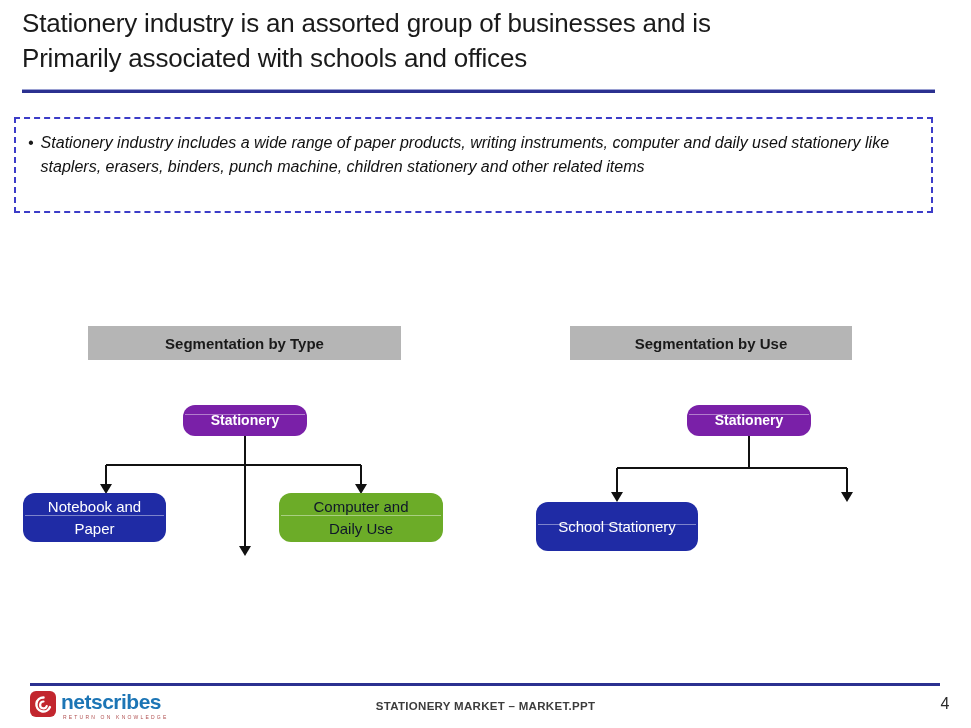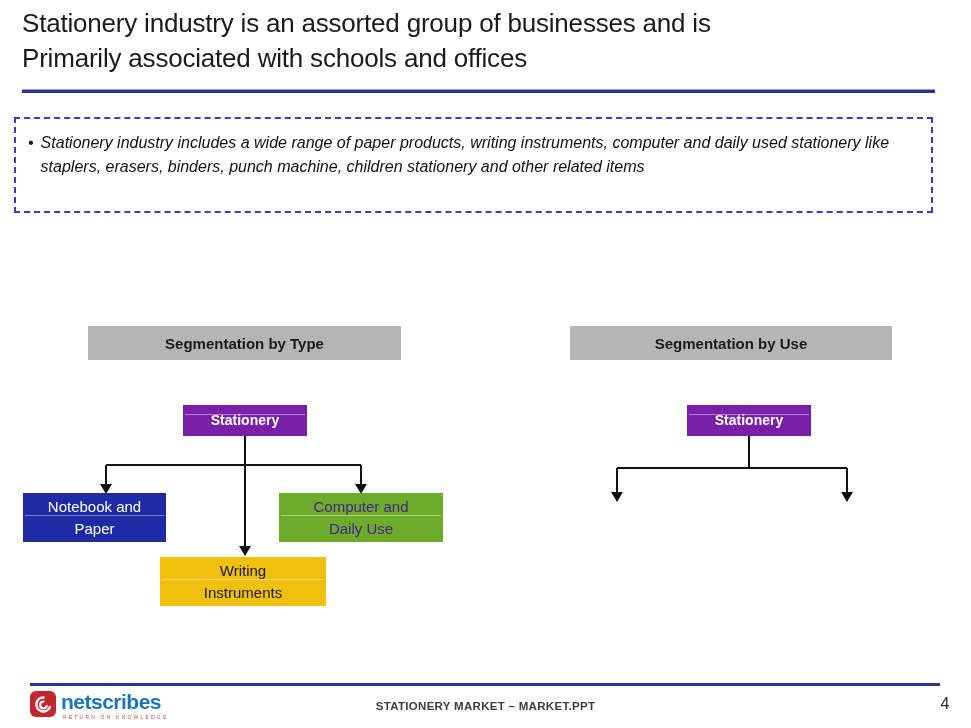--- a/index.html
+++ b/index.html
@@ -70,54 +70,55 @@
     background: #b5b5b5;
     display: flex;
     align-items: center;
     justify-content: center;
     font-weight: bold;
     font-size: 15px;
     color: #1a1a1a;
     z-index: 2;
   }
   .seg-header.type { left: 88px; top: 326px; width: 313px; }
-  .seg-header.use  { left: 570px; top: 326px; width: 322px; }
+  .seg-header.use  { left: 570px; top: 326px; width: 282px; }
 
   
   .node {
     position: absolute;
     display: flex;
     align-items: center;
     justify-content: center;
     text-align: center;
     font-size: 15px;
     line-height: 1.45;
     white-space: pre-line;
     z-index: 2;
+    border-radius: 12px;
   }
   .node::after {
     content: "";
     position: absolute;
     left: 2px;
     right: 2px;
     top: 44%;
     height: 1px;
     background: rgba(255,255,255,0.42);
   }
   .node.root {
     height: 31px;
     width: 124px;
     background: #7a20a8;
     color: #ffffff;
     font-weight: bold;
     font-size: 14px;
   }
   .node.root::after { top: 30%; }
   .node.blue  { background: #1f2ba5; color: #ffffff; }
-  .node.green { background: #6cac28; color: #4c1d95; }
+  .node.green { background: #6cac28; color: #0f172a; }
   .node.gold  { background: #f0c00e; color: #1a1a1a; }
 
   .root.type-root { left: 183px; top: 405px; }
   .root.use-root  { left: 687px; top: 405px; }
 
   .node.notebook  { left: 23px;  top: 493px; width: 143px; height: 49px; }
   .node.computer  { left: 279px; top: 493px; width: 164px; height: 49px; }
   .node.writing   { left: 160px; top: 557px; width: 166px; height: 49px; }
   .node.school    { left: 536px; top: 502px; width: 162px; height: 49px; }
   .node.office    { left: 763px; top: 502px; width: 167px; height: 49px; }
@@ -207,27 +208,26 @@
 
     <path d="M749 436 V468 M749 468 H617 M617 468 V493 M847 468 H749 M847 468 V493" stroke="#111111" stroke-width="2" fill="none"></path>
     <polygon points="611,492 623,492 617,502" fill="#111111"></polygon>
     <polygon points="841,492 853,492 847,502" fill="#111111"></polygon>
   </svg>
 
   <div class="seg-header type">Segmentation by Type</div>
   <div class="node root type-root">Stationery</div>
   <div class="node blue notebook">Notebook and
 Paper</div>
-  <div class="node gold writing">Writing
-Instruments</div>
   <div class="node green computer">Computer and
 Daily Use</div>
 
   <div class="seg-header use">Segmentation by Use</div>
   <div class="node root use-root">Stationery</div>
+  <div class="node blue school">School Stationery</div>
 
   <div class="footer-rule"></div>
   <div class="brand">
     <svg class="brand-icon" viewBox="0 0 26 26" xmlns="http://www.w3.org/2000/svg">
       <rect x="0" y="0" width="26" height="26" rx="6" fill="#c2262e"></rect>
       <path d="M13.5 6.5 a7 7 0 1 0 6.4 9.6" stroke="#ffffff" stroke-width="2.5" fill="none" stroke-linecap="round"></path>
       <path d="M13.5 10.5 a3.4 3.4 0 1 0 3.2 4.6" stroke="#ffffff" stroke-width="2.2" fill="none" stroke-linecap="round"></path>
     </svg>
     <div class="brand-text-col">
       <span class="brand-name">netscribes</span>

